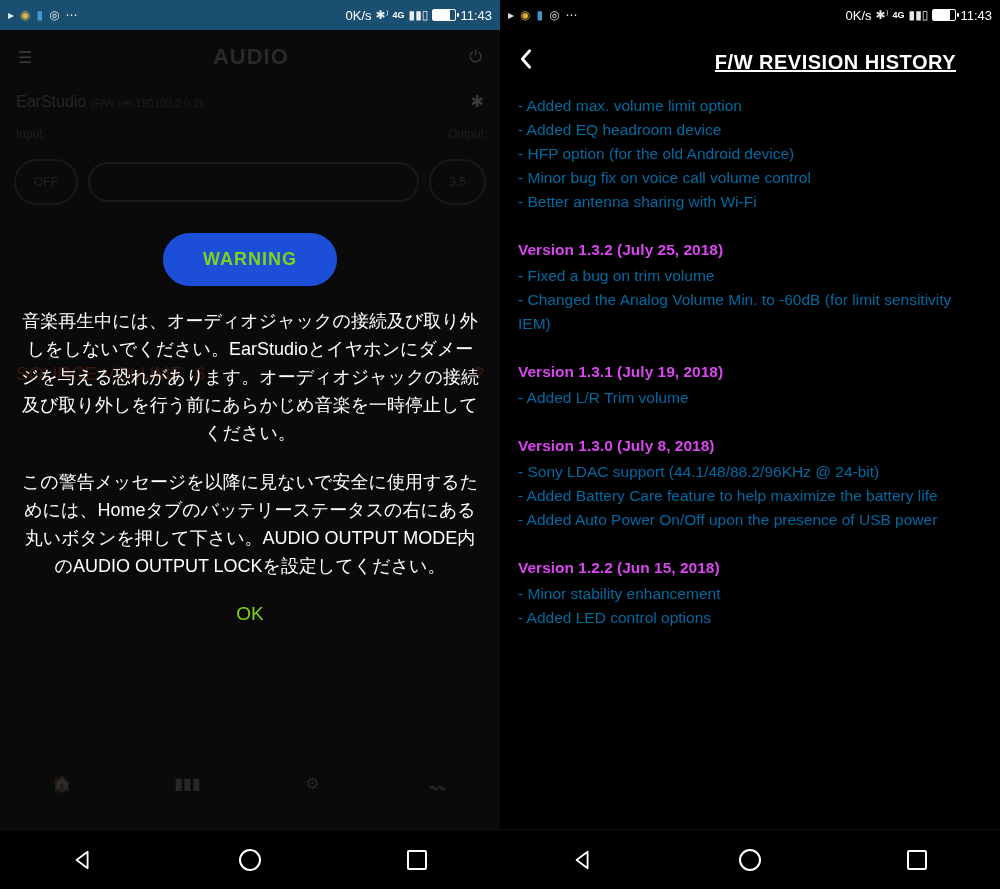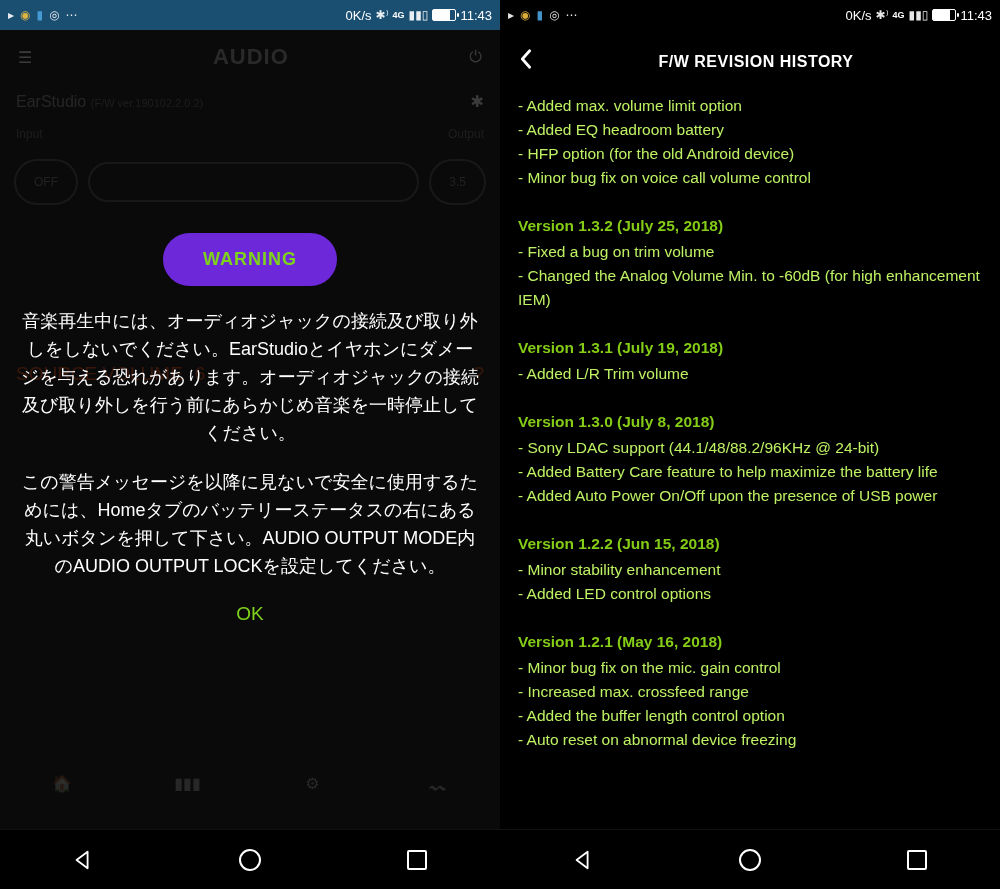--- a/index.html
+++ b/index.html
@@ -23,34 +23,34 @@
 .bg-row { display:flex; align-items:center; justify-content:space-between; padding: 8px 16px; }
 .bg-device { font-size: 16px; color:#777; }
 .bg-fw { font-size: 11px; color:#555; }
 .bg-pills { display:flex; align-items:center; justify-content:space-between; padding: 10px 14px; gap:10px; }
 .pill { border: 2px solid #444; border-radius: 40px; padding: 14px 18px; color:#666; font-size: 12px; }
 .pill.big { flex: 1; display:flex; justify-content:center; padding: 18px; }
 .bg-bottom-tabs { position:absolute; bottom:0; left:0; right:0; height:70px; display:flex; justify-content:space-around; align-items:center; }
 .bg-tab { width:40px; height:40px; opacity:0.6; display:flex; flex-direction:column; align-items:center; gap:2px; }
 
 .warning-modal { position: absolute; top: 185px; left: 0; right: 0; padding: 18px 14px; text-align: center; color: #fff; }
-.warning-bubble { display: inline-block; background: #6d28d9; border-radius: 35px; padding: 16px 40px; margin-bottom: 22px; }
+.warning-bubble { display: inline-block; background: #1d4ed8; border-radius: 35px; padding: 16px 40px; margin-bottom: 22px; }
 .warning-title { color: #7FD41B; font-size: 18px; font-weight: 600; letter-spacing: 1px; }
 .warning-body { font-size: 18px; line-height: 1.55; color: #fff; padding: 0 4px; }
 .warning-body p { margin-bottom: 22px; }
 .ok-btn { color: #7FD41B; font-size: 19px; font-weight: 500; margin-top: 4px; cursor: pointer; }
 
 
 .app-header { display: flex; align-items: center; padding: 18px 14px 14px; gap: 18px; }
 .back-btn { color: #fff; font-size: 24px; cursor: pointer; width: 24px; text-align:center; }
-.app-title { flex: 1; text-align: center; color: #fff; font-size: 16px; font-weight: 700; letter-spacing: 0.5px; margin-right: 30px; }
+.app-title { flex: 1; text-align: right; color: #fff; font-size: 20px; font-weight: 700; letter-spacing: 0.5px; margin-right: 30px; text-decoration: underline; }
 .rev-body { flex: 1; overflow: hidden; padding: 4px 18px 0; color: #eee; font-size: 15.5px; line-height: 1.55; }
 .rev-block { margin-bottom: 24px; }
-.rev-version { font-weight: 700; color: #84cc16; margin-bottom: 2px; }
-.rev-item { color: #bef264; }
+.rev-version { font-weight: 700; color: #d946ef; margin-bottom: 2px; }
+.rev-item { color: #0369a1; }
 
 .nav-bar { height: 60px; background: #000; border-top: 1px solid #111; display: flex; align-items: center; justify-content: space-around; }
 .nav-btn { width: 26px; height: 26px; color: #fff; display:flex; align-items:center; justify-content:center; cursor:pointer; }
 .nav-circle { width: 22px; height: 22px; border: 2px solid #fff; border-radius: 50%; }
 .nav-square { width: 20px; height: 20px; border: 2px solid #fff; border-radius: 2px; }
 </style>
 </head>
 <body>
 
 <div class="phone">
@@ -166,51 +166,45 @@
           <path d="M12 3 L4 12 L12 21" fill="none" stroke="#fff" stroke-width="3" stroke-linecap="round" stroke-linejoin="round"></path>
         </svg>
     </span>
     <div class="app-title">F/W REVISION HISTORY</div>
   </div>
 
   <div class="rev-body" id="rev-body">
 
   <div class="rev-block">
         <div class="rev-item">- Added max. volume limit option</div>
-        <div class="rev-item">- Added EQ headroom battery</div>
+        <div class="rev-item">- Added EQ headroom device</div>
         <div class="rev-item">- HFP option (for the old Android device)</div>
         <div class="rev-item">- Minor bug fix on voice call volume control</div>
+        <div class="rev-item">- Better antenna sharing with Wi-Fi</div>
       </div>
       <div class="rev-block">
         <div class="rev-version">Version 1.3.2 (July 25, 2018)</div>
         <div class="rev-item">- Fixed a bug on trim volume</div>
-        <div class="rev-item">- Changed the Analog Volume Min. to -60dB (for high enhancement IEM)</div>
+        <div class="rev-item">- Changed the Analog Volume Min. to -60dB (for limit sensitivity IEM)</div>
       </div>
       <div class="rev-block">
         <div class="rev-version">Version 1.3.1 (July 19, 2018)</div>
         <div class="rev-item">- Added L/R Trim volume</div>
       </div>
       <div class="rev-block">
         <div class="rev-version">Version 1.3.0 (July 8, 2018)</div>
         <div class="rev-item">- Sony LDAC support (44.1/48/88.2/96KHz @ 24-bit)</div>
         <div class="rev-item">- Added Battery Care feature to help maximize the battery life</div>
         <div class="rev-item">- Added Auto Power On/Off upon the presence of USB power</div>
       </div>
       <div class="rev-block">
         <div class="rev-version">Version 1.2.2 (Jun 15, 2018)</div>
         <div class="rev-item">- Minor stability enhancement</div>
         <div class="rev-item">- Added LED control options</div>
       </div>
-      <div class="rev-block">
-        <div class="rev-version">Version 1.2.1 (May 16, 2018)</div>
-        <div class="rev-item">- Minor bug fix on the mic. gain control</div>
-        <div class="rev-item">- Increased max. crossfeed range</div>
-        <div class="rev-item">- Added the buffer length control option</div>
-        <div class="rev-item">- Auto reset on abnormal device freezing</div>
-      </div>
     </div>
 
   <div class="nav-bar">
     <div class="nav-btn">
       <svg width="22" height="22" viewBox="0 0 24 24">
           <path d="M17 3 L5 12 L17 21 Z" fill="none" stroke="#fff" stroke-width="2" stroke-linejoin="round"></path>
         </svg>
     </div>
     <div class="nav-btn">
         <div class="nav-circle"></div>

